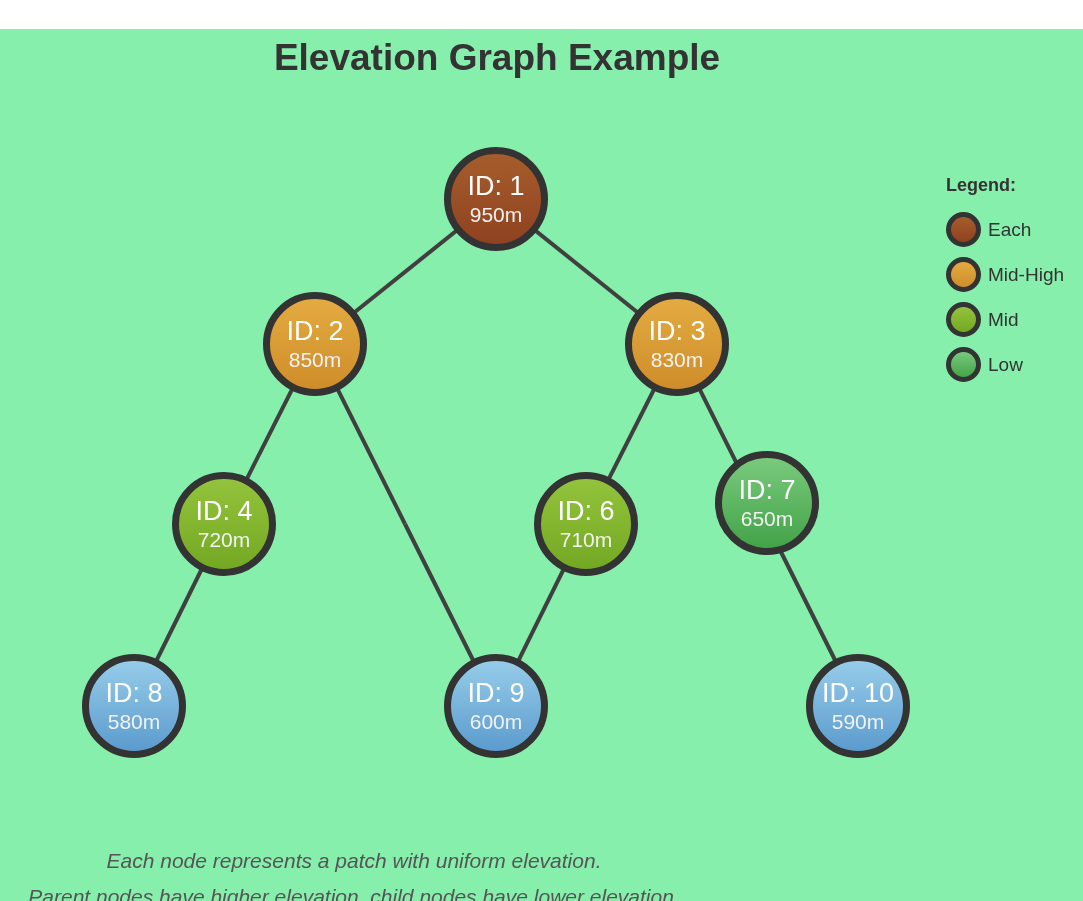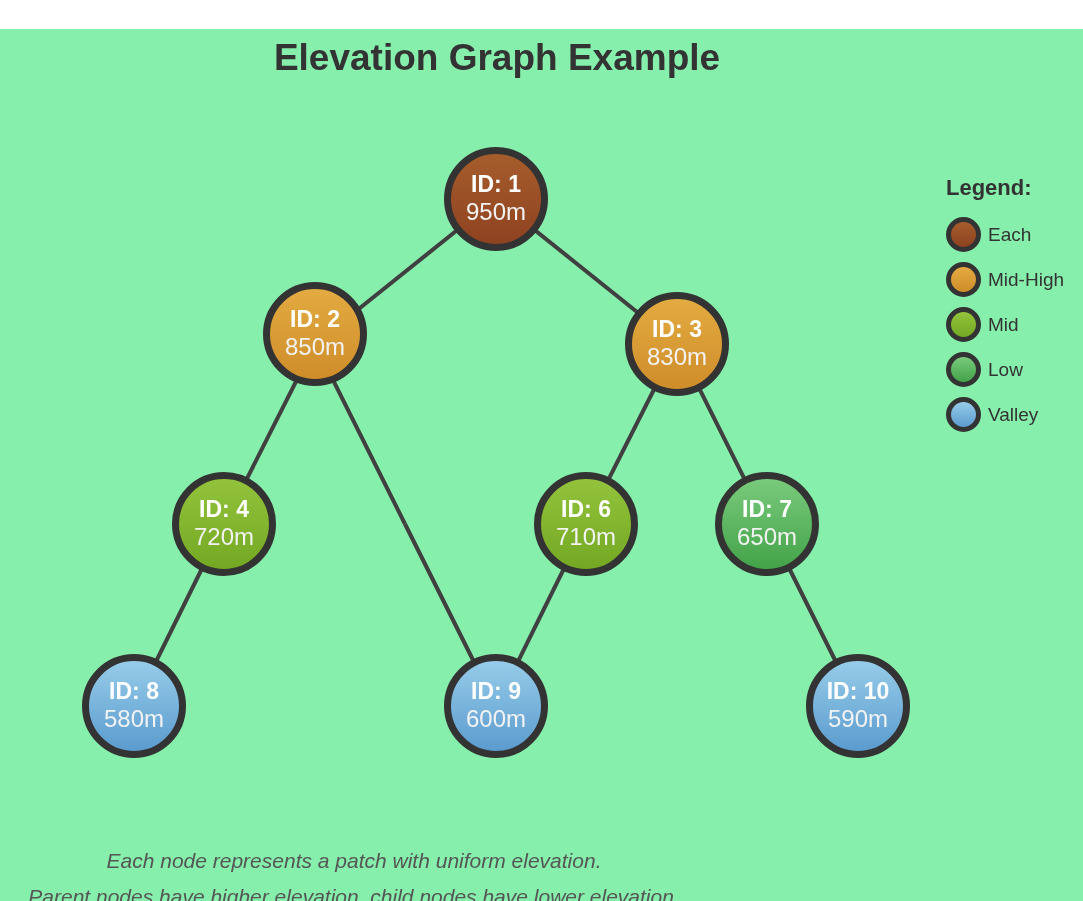--- a/index.html
+++ b/index.html
@@ -42,43 +42,43 @@
     border: 7px solid #333333;
     border-radius: 50%;
     display: flex;
     flex-direction: column;
     align-items: center;
     justify-content: center;
     line-height: 1.18;
     text-align: center;
   }
   .node .node-id {
-    font-size: 23px;
-    font-weight: 700;
+    font-size: 27px;
+    font-weight: 400;
     color: #ffffff;
   }
   .node .node-elev {
-    font-size: 24px;
+    font-size: 21px;
     font-weight: 400;
     color: #f2f2f2;
   }
   .cat-peak     { background: linear-gradient(180deg, #a65d2c 0%, #8e4220 100%); }
   .cat-mid-high { background: linear-gradient(180deg, #e3ab41 0%, #cf8d2a 100%); }
   .cat-mid      { background: linear-gradient(180deg, #93c33c 0%, #74a823 100%); }
   .cat-low      { background: linear-gradient(180deg, #79ca7c 0%, #43a348 100%); }
   .cat-valley   { background: linear-gradient(180deg, #96cce9 0%, #5b9bce 100%); }
 
   .legend {
     position: absolute;
     left: 946px;
     top: 146px;
     width: 136px;
   }
   .legend-title {
-    font-size: 22px;
+    font-size: 18px;
     font-weight: 700;
     color: #333333;
     margin-bottom: 16px;
   }
   .legend-item {
     display: flex;
     align-items: center;
     height: 35px;
     margin-bottom: 10px;
   }
@@ -125,37 +125,37 @@
       <line x1="224" y1="495" x2="134" y2="677" stroke="#404040" stroke-width="4"></line>
       <line x1="405" y1="495" x2="496" y2="677" stroke="#404040" stroke-width="4"></line>
       <line x1="586" y1="495" x2="496" y2="677" stroke="#404040" stroke-width="4"></line>
       <line x1="767" y1="495" x2="858" y2="677" stroke="#404040" stroke-width="4"></line>
     </svg>
 
   <div class="node cat-peak" id="node-1" style="left: 444px; top: 118px;">
     <span class="node-id">ID: 1</span>
     <span class="node-elev">950m</span>
   </div>
-  <div class="node cat-mid-high" id="node-2" style="left: 263px; top: 253px;">
+  <div class="node cat-mid-high" id="node-2" style="left: 263px; top: 263px;">
     <span class="node-id">ID: 2</span>
     <span class="node-elev">850m</span>
   </div>
   <div class="node cat-mid-high" id="node-3" style="left: 625px; top: 263px;">
     <span class="node-id">ID: 3</span>
     <span class="node-elev">830m</span>
   </div>
   <div class="node cat-mid" id="node-4" style="left: 172px; top: 443px;">
     <span class="node-id">ID: 4</span>
     <span class="node-elev">720m</span>
   </div>
   <div class="node cat-mid" id="node-6" style="left: 534px; top: 443px;">
     <span class="node-id">ID: 6</span>
     <span class="node-elev">710m</span>
   </div>
-  <div class="node cat-low" id="node-7" style="left: 715px; top: 443px;">
+  <div class="node cat-low" id="node-7" style="left: 715px; top: 422px;">
     <span class="node-id">ID: 7</span>
     <span class="node-elev">650m</span>
   </div>
   <div class="node cat-valley" id="node-8" style="left: 82px; top: 625px; text-align: center;">
     <span class="node-id">ID: 8</span>
     <span class="node-elev">580m</span>
   </div>
   <div class="node cat-valley" id="node-9" style="left: 444px; top: 625px;">
     <span class="node-id">ID: 9</span>
     <span class="node-elev">600m</span>
@@ -176,24 +176,20 @@
       <span class="legend-label">Mid-High</span>
     </div>
     <div class="legend-item">
       <span class="legend-swatch cat-mid"></span>
       <span class="legend-label">Mid</span>
     </div>
     <div class="legend-item">
       <span class="legend-swatch cat-low"></span>
       <span class="legend-label">Low</span>
     </div>
-    <div class="legend-item">
-      <span class="legend-swatch cat-valley"></span>
-      <span class="legend-label">Valley</span>
-    </div>
   </div>
 
   <div class="caption">
     <div>Each node represents a patch with uniform elevation.</div>
     <div>Parent nodes have higher elevation, child nodes have lower elevation.</div>
   </div>
 
 </div>
 
 </body></html>

